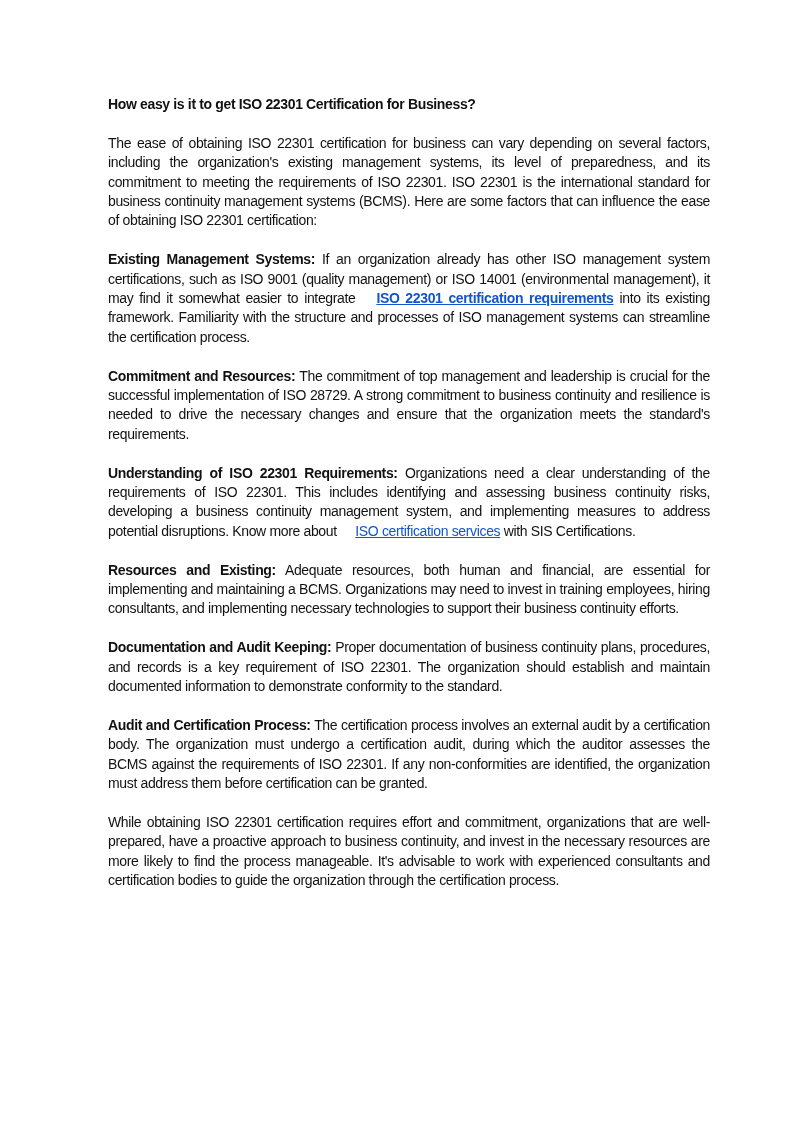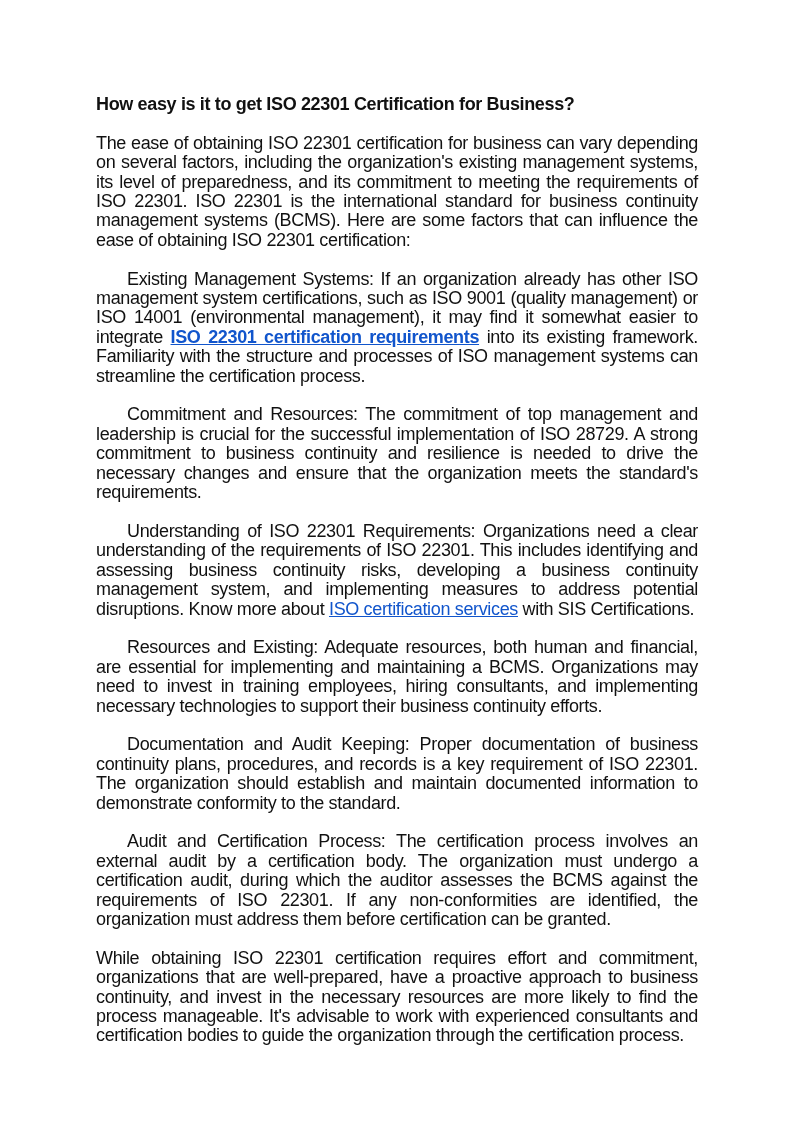--- a/index.html
+++ b/index.html
@@ -1,26 +1,26 @@
 <!DOCTYPE html>
 <html><head>
   <meta charset="utf-8">
   <style>
     html, body { margin: 0; padding: 0; background: #ffffff; }
     body { width: 794px; height: 1123px; position: relative; overflow: hidden; }
     .page {
-      position: absolute; left: 96px; top: 95px; width: 602px;
+      position: absolute; left: 108px; top: 95px; width: 602px;
       font-family: "Liberation Sans", sans-serif;
-      font-size: 18px; line-height: 19.4px; color: #111111;
+      font-size: 14px; line-height: 19.4px; color: #111111;
       letter-spacing: -0.35px;
     }
     .page p { margin: 0 0 19.4px 0; text-align: justify; }
     .title { font-weight: bold; margin-bottom: 19.4px; }
-    .bold { font-weight: normal; margin-left: 31px; }
-    a.link { color: #1155cc; text-decoration: underline; }
+    .bold { font-weight: bold; }
+    a.link { color: #1155cc; text-decoration: underline; margin-left: 15px; }
     a.link.strong { font-weight: bold; }
   </style>
 </head>
 <body>
 
 <div class="page">
   <p class="title">How easy is it to get ISO 22301 Certification for Business?</p>
 
   <p>The ease of obtaining ISO 22301 certification for business can vary depending on several factors, including the organization's existing management systems, its level of preparedness, and its commitment to meeting the requirements of ISO 22301. ISO 22301 is the international standard for business continuity management systems (BCMS). Here are some factors that can influence the ease of obtaining ISO 22301 certification:</p>
 

